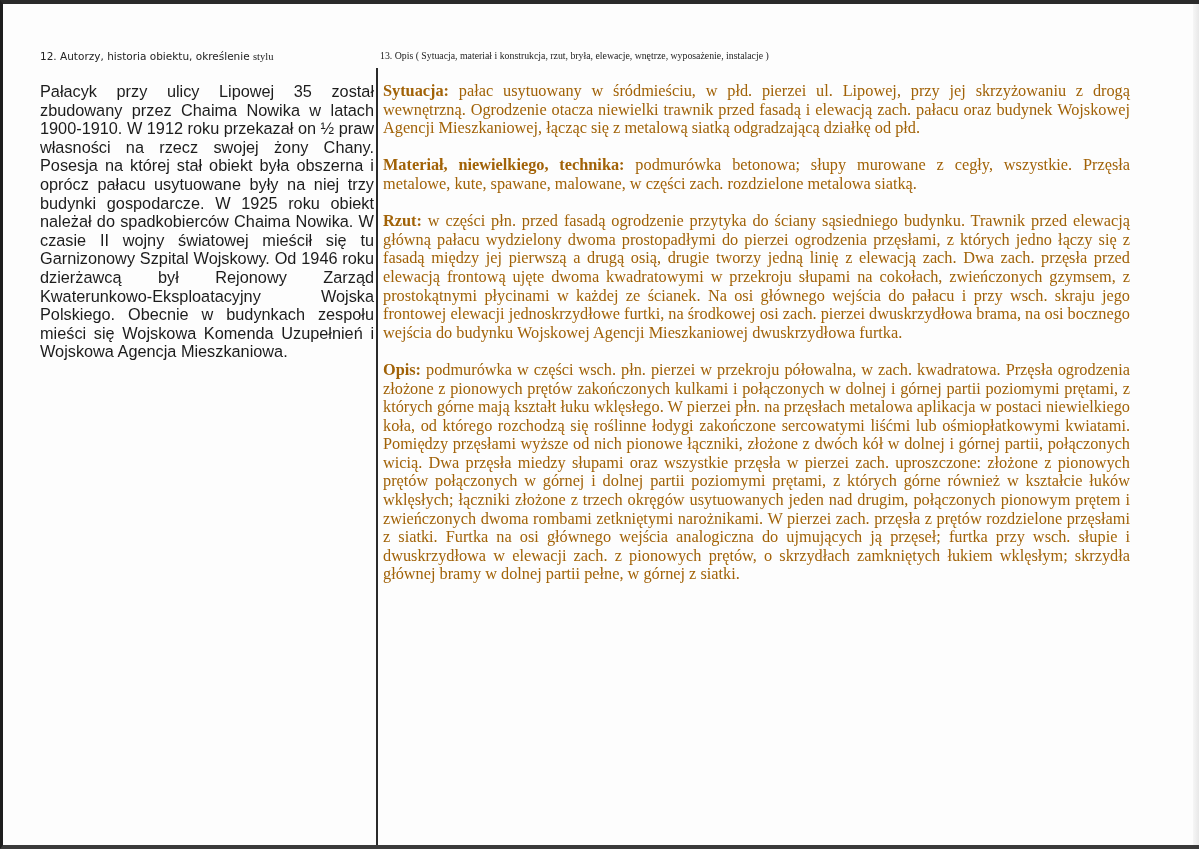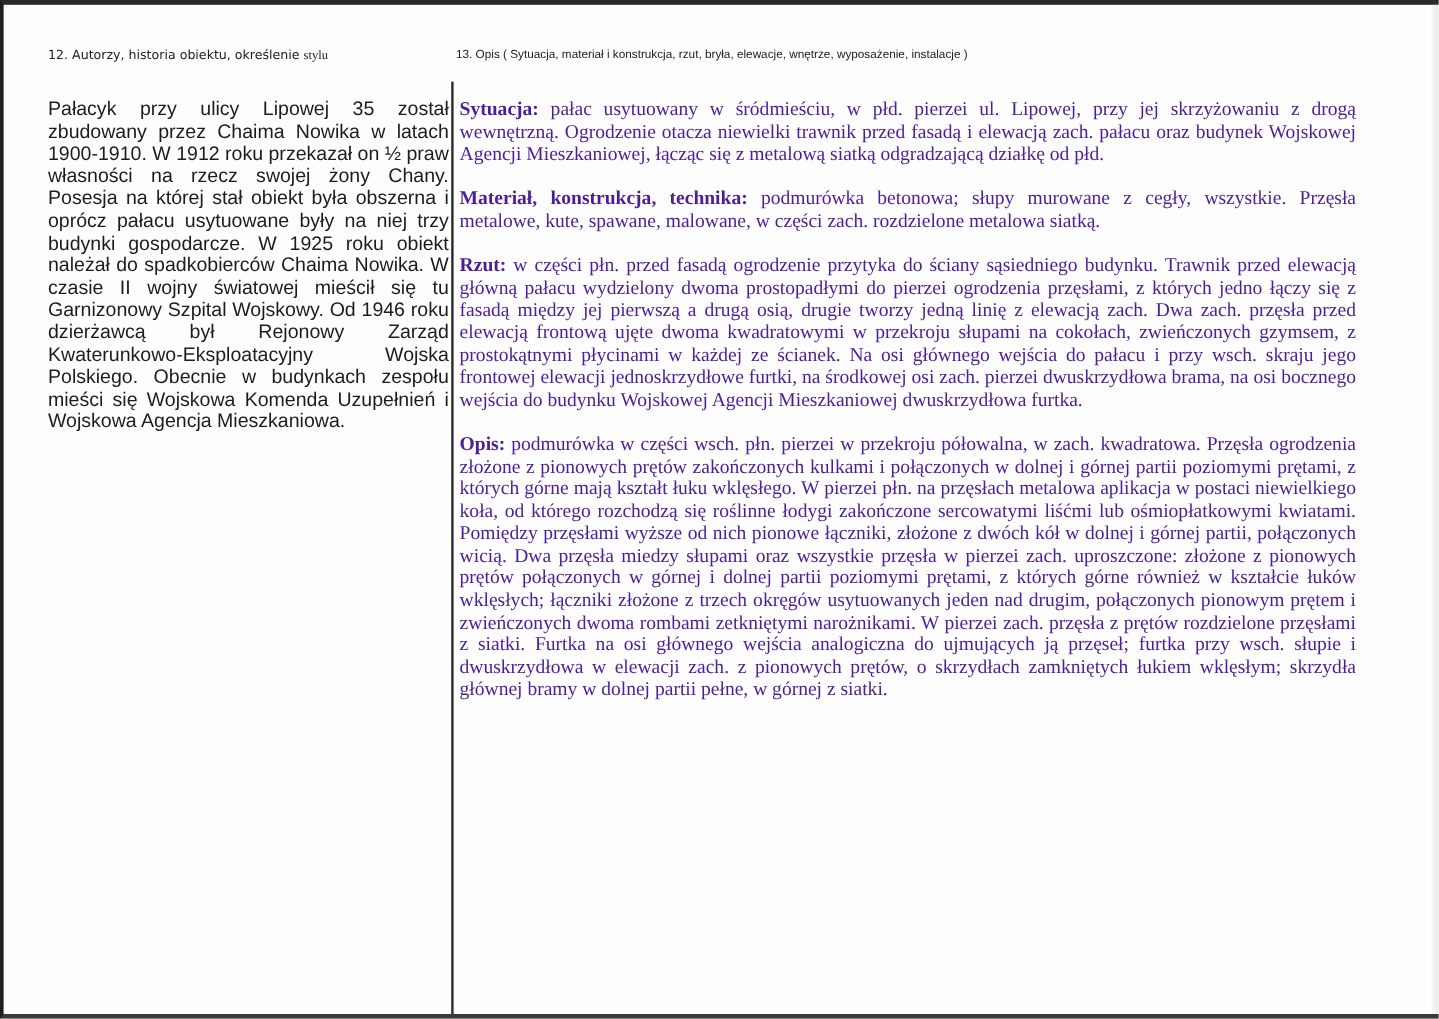--- a/index.html
+++ b/index.html
@@ -16,35 +16,35 @@
       height: 849px;
       background: #fdfdfd;
       box-sizing: border-box;
       border-top: 4px solid #2a2a2a;
       border-left: 3px solid #1e1e1e;
       border-bottom: 4px solid #3a3a3a;
       overflow: hidden;
     }
     .col-header {
       position: absolute;
-      top: 36px;
+      top: 46px;
       color: #222;
     }
     .col-header.left {
       left: 37px;
       font-family: "DejaVu Sans", sans-serif;
       font-size: 10.5px;
     }
     .col-header.left .serif-tail {
       font-family: "Liberation Serif", serif;
       font-size: 10.5px;
     }
     .col-header.right {
       left: 377px;
-      font-family: Liberation Sans, sans-serif;
+      font-family: Liberation Serif, serif;
       font-size: 9.8px;
       text-align: center;
     }
     .divider {
       position: absolute;
       left: 373px;
       top: 64px;
       width: 2px;
       height: 785px;
       background: #2b2b2b;
@@ -67,21 +67,21 @@
       font-weight: bold;
     }
     .right-col {
       position: absolute;
       left: 380px;
       top: 78px;
       width: 747px;
       font-family: "Liberation Serif", serif;
       font-size: 16.3px;
       line-height: 18.6px;
-      color: #4c1d95;
+      color: #a16207;
       text-align: justify;
     }
     .right-col .section {
       margin: 0 0 18.6px 0;
     }
     .right-col .section-label {
       font-weight: bold;
     }
     .scan-edge {
       position: absolute;
@@ -108,21 +108,21 @@
 
   <div class="left-col">
     <p>Pałacyk przy ulicy Lipowej 35 został zbudowany przez Chaima Nowika w latach 1900-1910. W 1912 roku przekazał on ½ praw własności na rzecz swojej żony Chany. Posesja na której stał obiekt była obszerna i oprócz pałacu usytuowane były na niej trzy budynki gospodarcze. W 1925 roku obiekt należał do spadkobierców Chaima Nowika. W czasie II wojny światowej mieścił się tu Garnizonowy Szpital Wojskowy. Od 1946 roku dzierżawcą był Rejonowy Zarząd Kwaterunkowo-Eksploatacyjny Wojska Polskiego. Obecnie w budynkach zespołu mieści się Wojskowa Komenda Uzupełnień i Wojskowa Agencja Mieszkaniowa.</p>
   </div>
 
   <div class="right-col">
     <p class="section">
       <span class="section-label">Sytuacja:</span><span> pałac usytuowany w śródmieściu, w płd. pierzei ul. Lipowej, przy jej skrzyżowaniu z drogą wewnętrzną. Ogrodzenie otacza niewielki trawnik przed fasadą i elewacją zach. pałacu oraz budynek Wojskowej Agencji Mieszkaniowej, łącząc się z metalową siatką odgradzającą działkę od płd.</span>
     </p>
     <p class="section">
-      <span class="section-label">Materiał, konstrukcja, technika:</span><span> podmurówka betonowa; słupy murowane z cegły, wszystkie. Przęsła metalowe, kute, spawane, malowane, w części zach. rozdzielone metalowa siatką.</span>
+      <span class="section-label">Materiał, niewielkiego, technika:</span><span> podmurówka betonowa; słupy murowane z cegły, wszystkie. Przęsła metalowe, kute, spawane, malowane, w części zach. rozdzielone metalowa siatką.</span>
     </p>
     <p class="section">
       <span class="section-label">Rzut:</span><span> w części płn. przed fasadą ogrodzenie przytyka do ściany sąsiedniego budynku. Trawnik przed elewacją główną pałacu wydzielony dwoma prostopadłymi do pierzei ogrodzenia przęsłami, z których jedno łączy się z fasadą między jej pierwszą a drugą osią, drugie tworzy jedną linię z elewacją zach. Dwa zach. przęsła przed elewacją frontową ujęte dwoma kwadratowymi w przekroju słupami na cokołach, zwieńczonych gzymsem, z prostokątnymi płycinami w każdej ze ścianek. Na osi głównego wejścia do pałacu i przy wsch. skraju jego frontowej elewacji jednoskrzydłowe furtki, na środkowej osi zach. pierzei dwuskrzydłowa brama, na osi bocznego wejścia do budynku Wojskowej Agencji Mieszkaniowej dwuskrzydłowa furtka.</span>
     </p>
     <p class="section">
       <span class="section-label">Opis:</span><span> podmurówka w części wsch. płn. pierzei w przekroju półowalna, w zach. kwadratowa. Przęsła ogrodzenia złożone z pionowych prętów zakończonych kulkami i połączonych w dolnej i górnej partii poziomymi prętami, z których górne mają kształt łuku wklęsłego. W pierzei płn. na przęsłach metalowa aplikacja w postaci niewielkiego koła, od którego rozchodzą się roślinne łodygi zakończone sercowatymi liśćmi lub ośmiopłatkowymi kwiatami. Pomiędzy przęsłami wyższe od nich pionowe łączniki, złożone z dwóch kół w dolnej i górnej partii, połączonych wicią. Dwa przęsła miedzy słupami oraz wszystkie przęsła w pierzei zach. uproszczone: złożone z pionowych prętów połączonych w górnej i dolnej partii poziomymi prętami, z których górne również w kształcie łuków wklęsłych; łączniki złożone z trzech okręgów usytuowanych jeden nad drugim, połączonych pionowym prętem i zwieńczonych dwoma rombami zetkniętymi narożnikami. W pierzei zach. przęsła z prętów rozdzielone przęsłami z siatki. Furtka na osi głównego wejścia analogiczna do ujmujących ją przęseł; furtka przy wsch. słupie i dwuskrzydłowa w elewacji zach. z pionowych prętów, o skrzydłach zamkniętych łukiem wklęsłym; skrzydła głównej bramy w dolnej partii pełne, w górnej z siatki.</span>
     </p>
   </div>
 
   <div class="scan-edge"></div>

